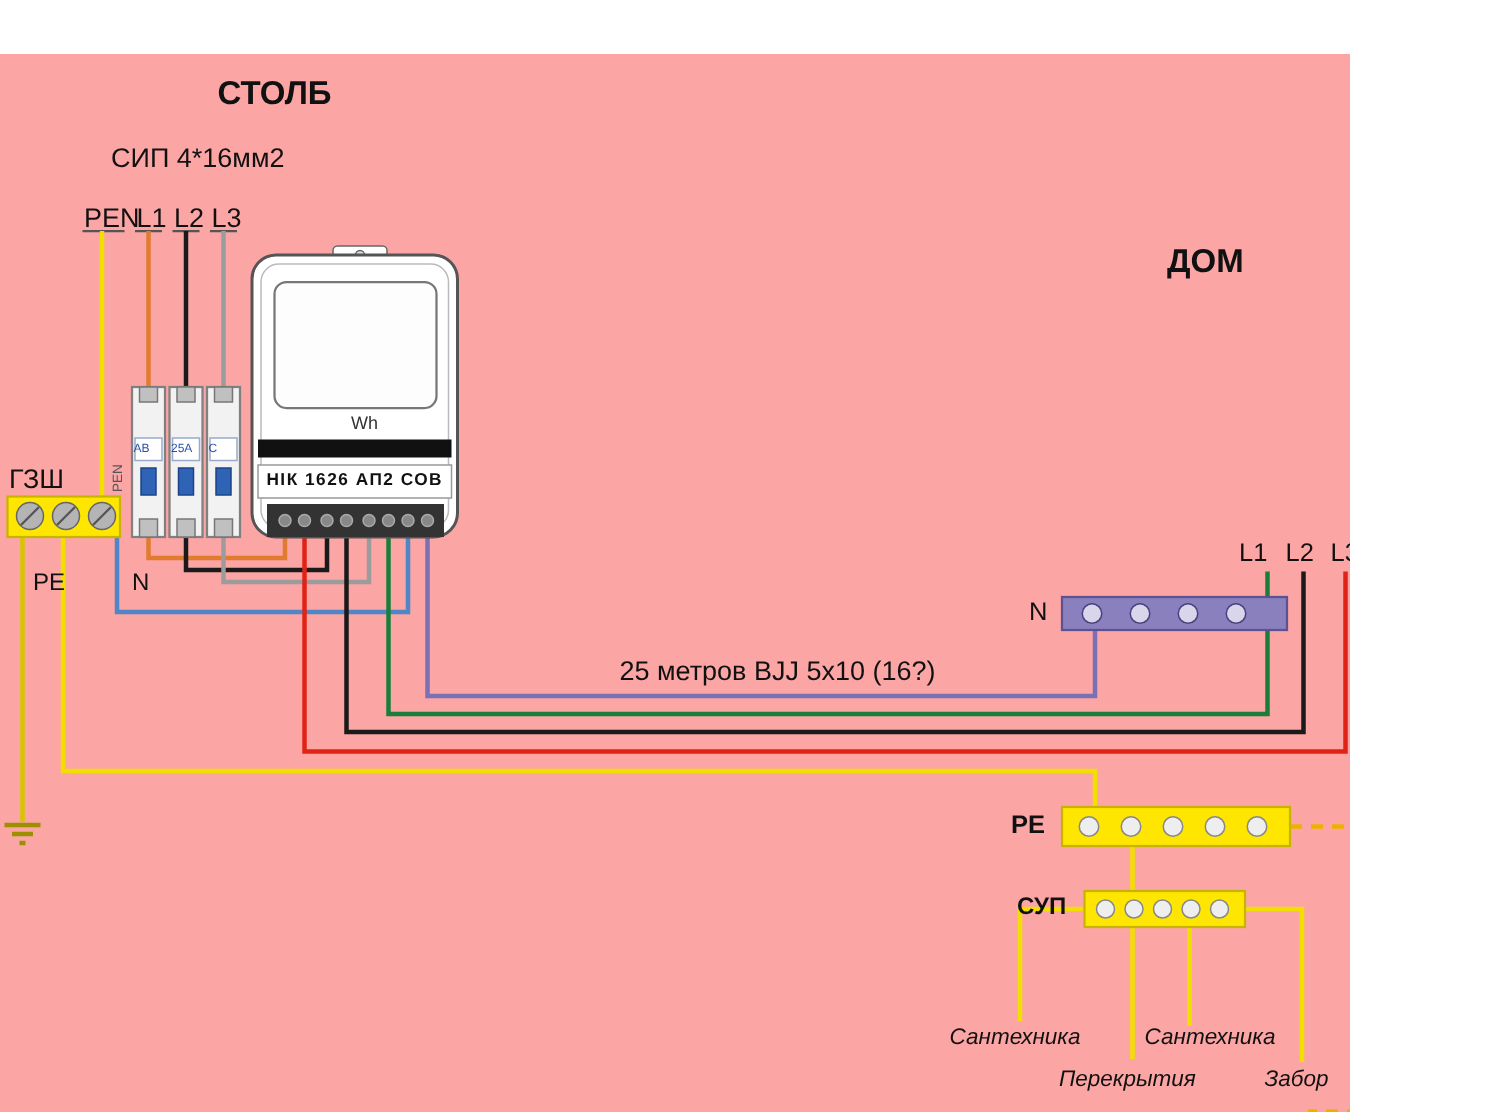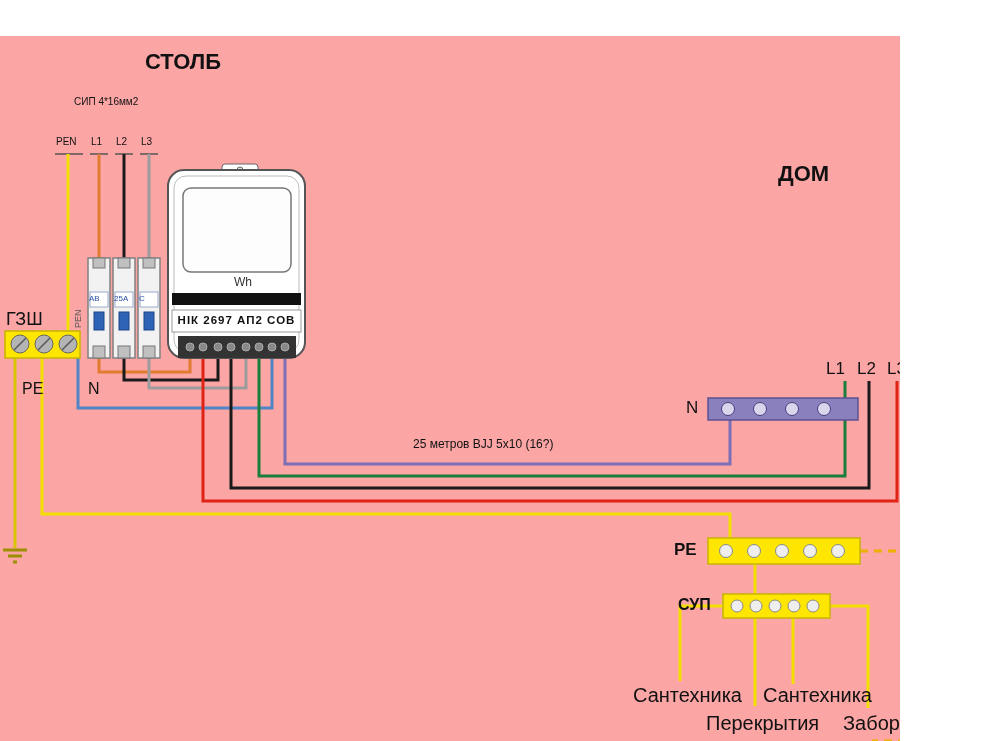--- a/index.html
+++ b/index.html
@@ -4,23 +4,23 @@
 <style>
   html,body{margin:0;padding:0;background:#fff;}
   .stage{position:relative;width:900px;height:741px;background:#fca5a5;overflow:hidden;
          font-family:"Liberation Sans",sans-serif;margin-top:36px;}
   svg{position:absolute;left:0;top:0;}
   .lbl{position:absolute;color:#111;white-space:nowrap;line-height:1.1;
        font-family:"Liberation Sans",sans-serif;}
   .t-big{font-size:22px;font-weight:bold;}
   .t-med{font-size:17px;}
   .t-bold-med{font-size:17px;font-weight:bold;}
-  .t-small{font-size:10px;}
+  .t-small{font-size:18px;}
   .t-tiny{font-size:8px;color:#2a52a8;width:20px;text-align:left;}
-  .t-bond{font-size:20px;}
+  .t-bond{font-size:15px;font-style:italic;}
   .t-q{font-size:44px;font-weight:bold;color:#cc1111;font-family:"DejaVu Serif",serif;}
   .t-vert{font-size:9px;color:#555;transform:rotate(-90deg);transform-origin:0 0;}
 </style>
 </head>
 <body>
 
 <div class="stage">
 
 <svg width="1000" height="741" viewBox="0 0 1000 741">
 
@@ -173,23 +173,23 @@
 <div class="lbl" style="left:6px;top:274px;font-size:18px;font-weight:normal;">ГЗШ</div>
 <div class="lbl" style="left:22px;top:344px;font-size:16px;">PE</div>
 <div class="lbl" style="left:88px;top:344px;font-size:16px;">N</div>
 <div class="lbl t-vert" style="left:74px;top:292px;">PEN</div>
 
 <div class="lbl t-tiny" style="left:89px;top:259px;">АВ</div>
 <div class="lbl t-tiny" style="left:114px;top:259px;">25А</div>
 <div class="lbl t-tiny" style="left:139px;top:259px;">С</div>
 
 <div class="lbl" style="left:222px;top:240px;width:30px;text-align:right;font-size:12px;color:#333;">Wh</div>
-<div class="lbl" style="left:172px;top:278px;width:129px;text-align:center;font-size:11.5px;font-weight:bold;letter-spacing:1px;">НІК 2697 АП2 СОВ</div>
-
-<div class="lbl" style="left:413px;top:402px;font-size:12px;">25 метров ВJJ 5х10 (16?)</div>
+<div class="lbl" style="left:172px;top:278px;width:129px;text-align:center;font-size:11.5px;font-weight:bold;letter-spacing:1px;">НІК 1626 АП2 СОВ</div>
+
+<div class="lbl" style="left:413px;top:402px;font-size:18px;">25 метров ВJJ 5х10 (16?)</div>
 
 <div class="lbl t-med" style="left:686px;top:363px;">N</div>
 <div class="lbl t-med" style="left:826px;top:324px;">L1</div>
 <div class="lbl t-med" style="left:857px;top:324px;">L2</div>
 <div class="lbl t-med" style="left:887px;top:324px;">L3</div>
 
 <div class="lbl t-bold-med" style="left:674px;top:505px;">PE</div>
 <div class="lbl" style="left:678px;top:560px;font-size:16px;font-weight:bold;">СУП</div>
 
 <div class="lbl t-q" style="left:925px;top:516px;">?</div>

